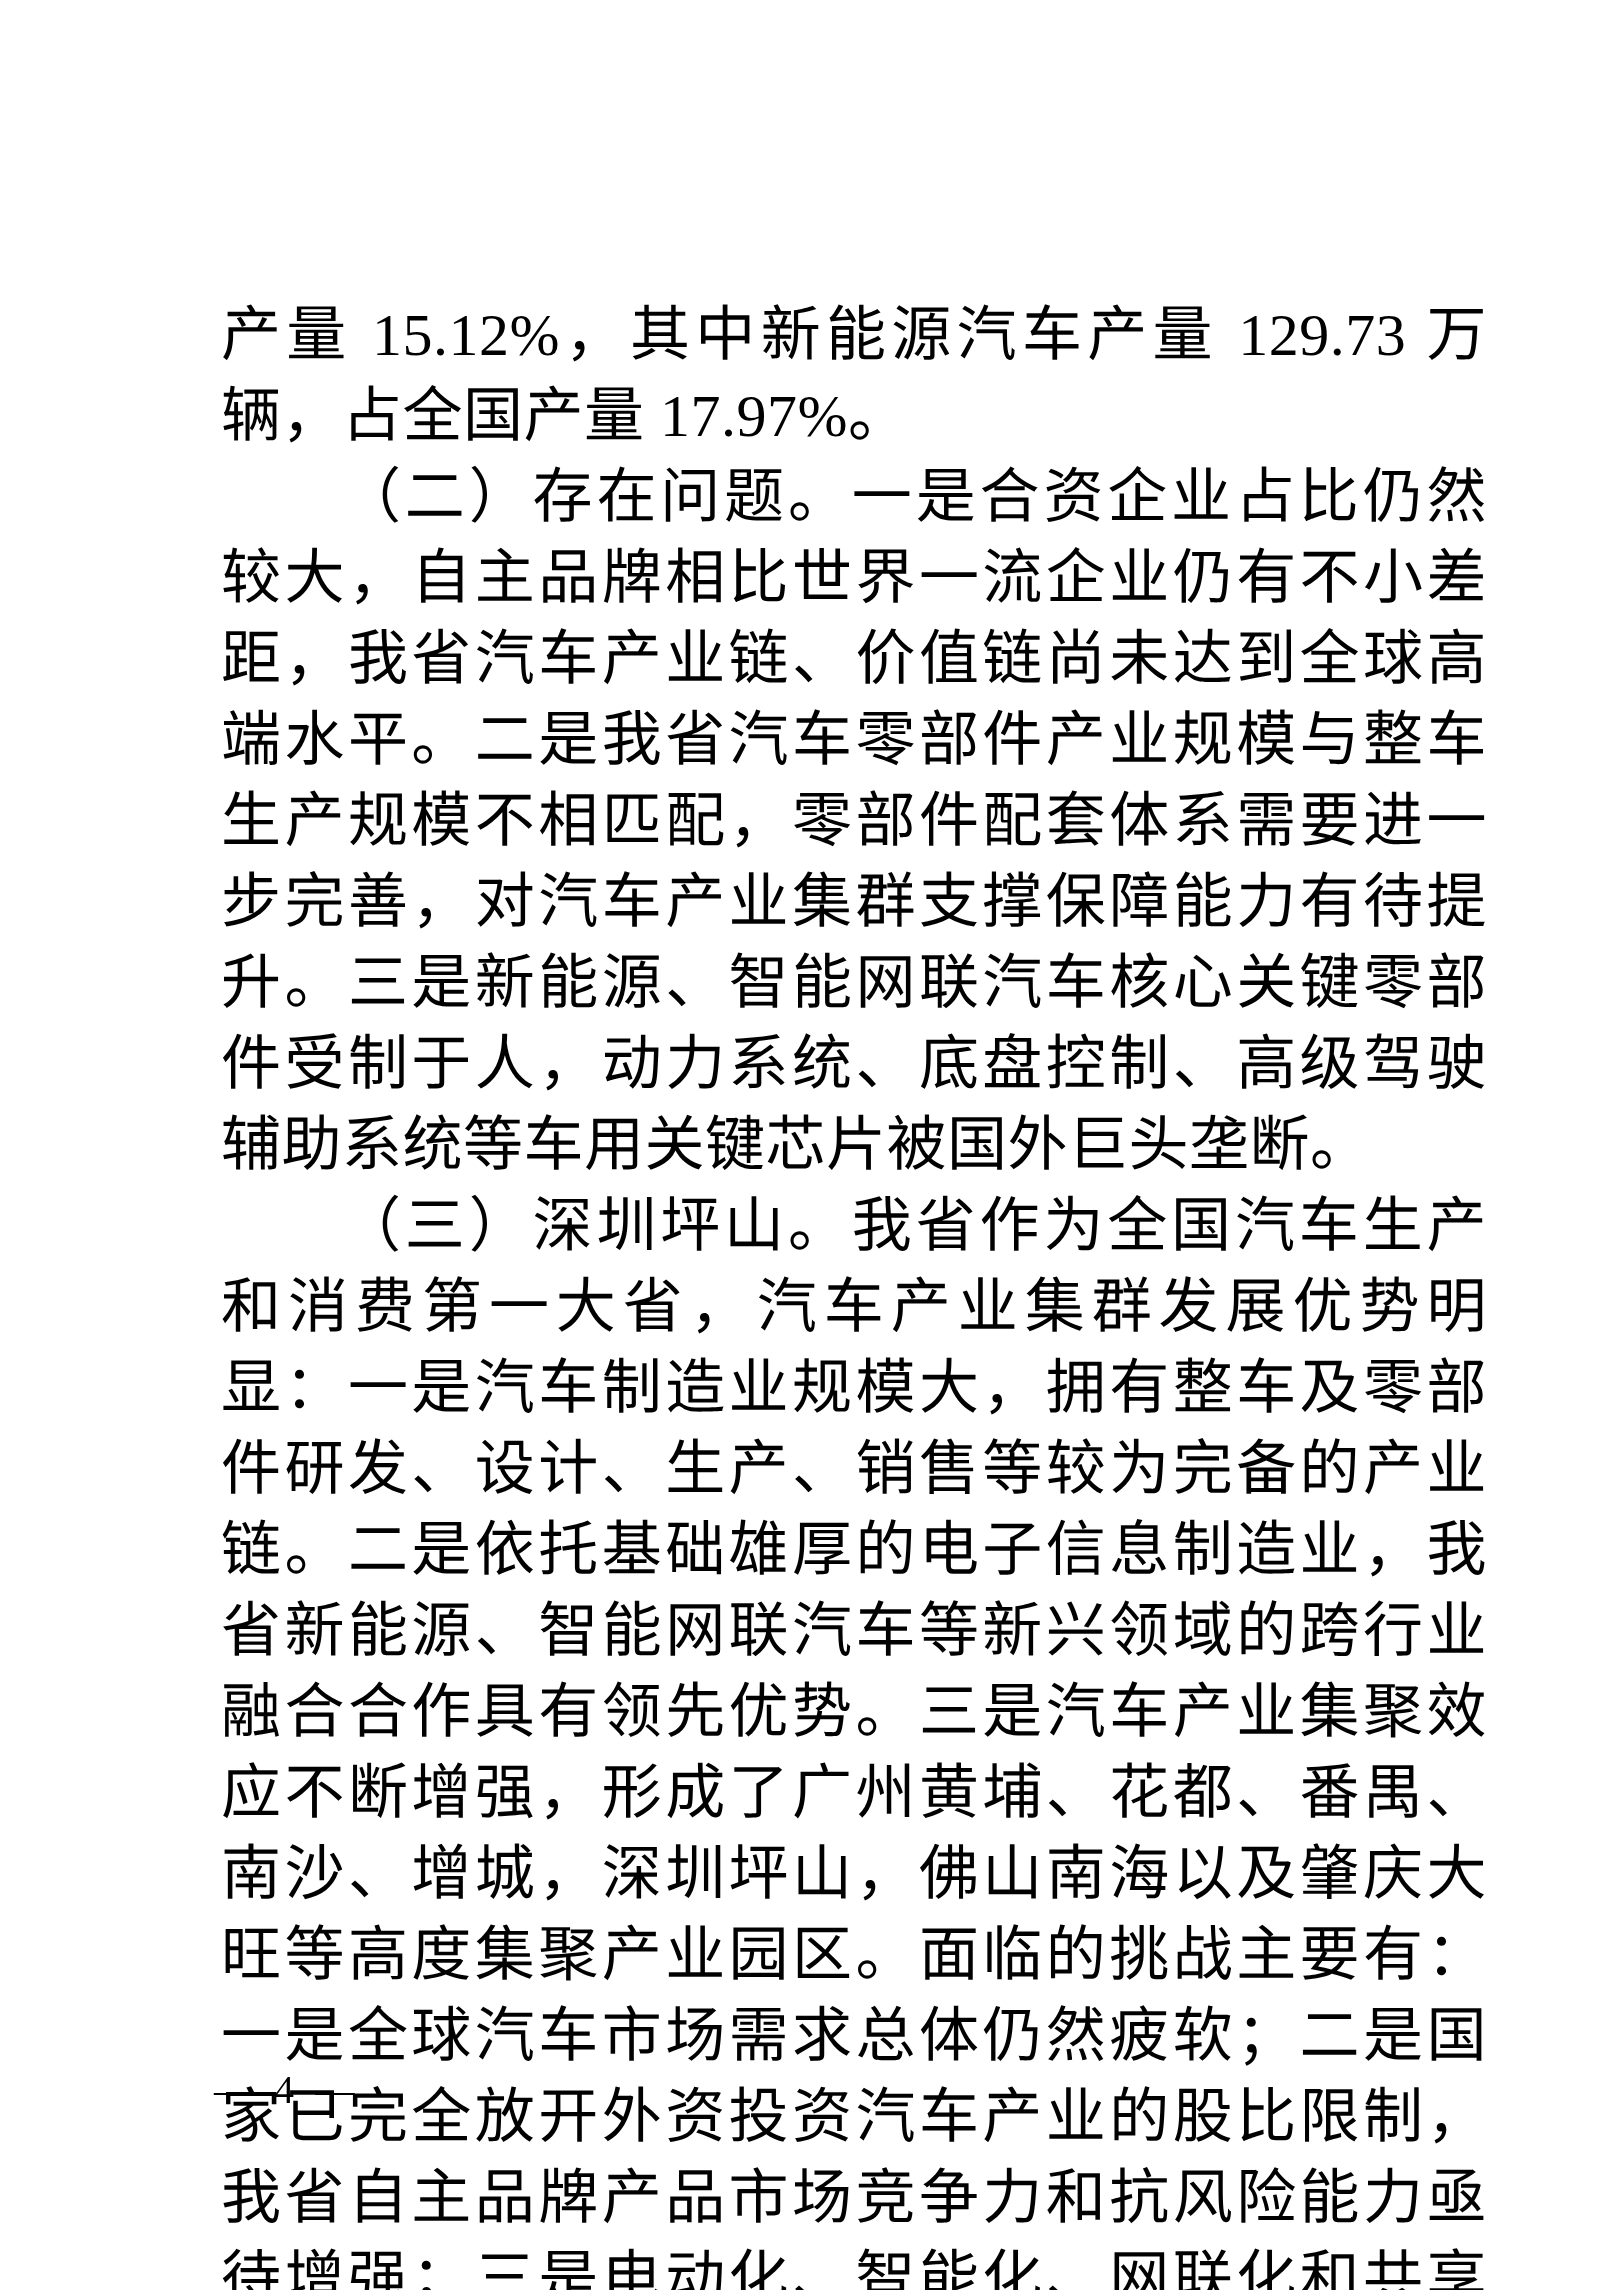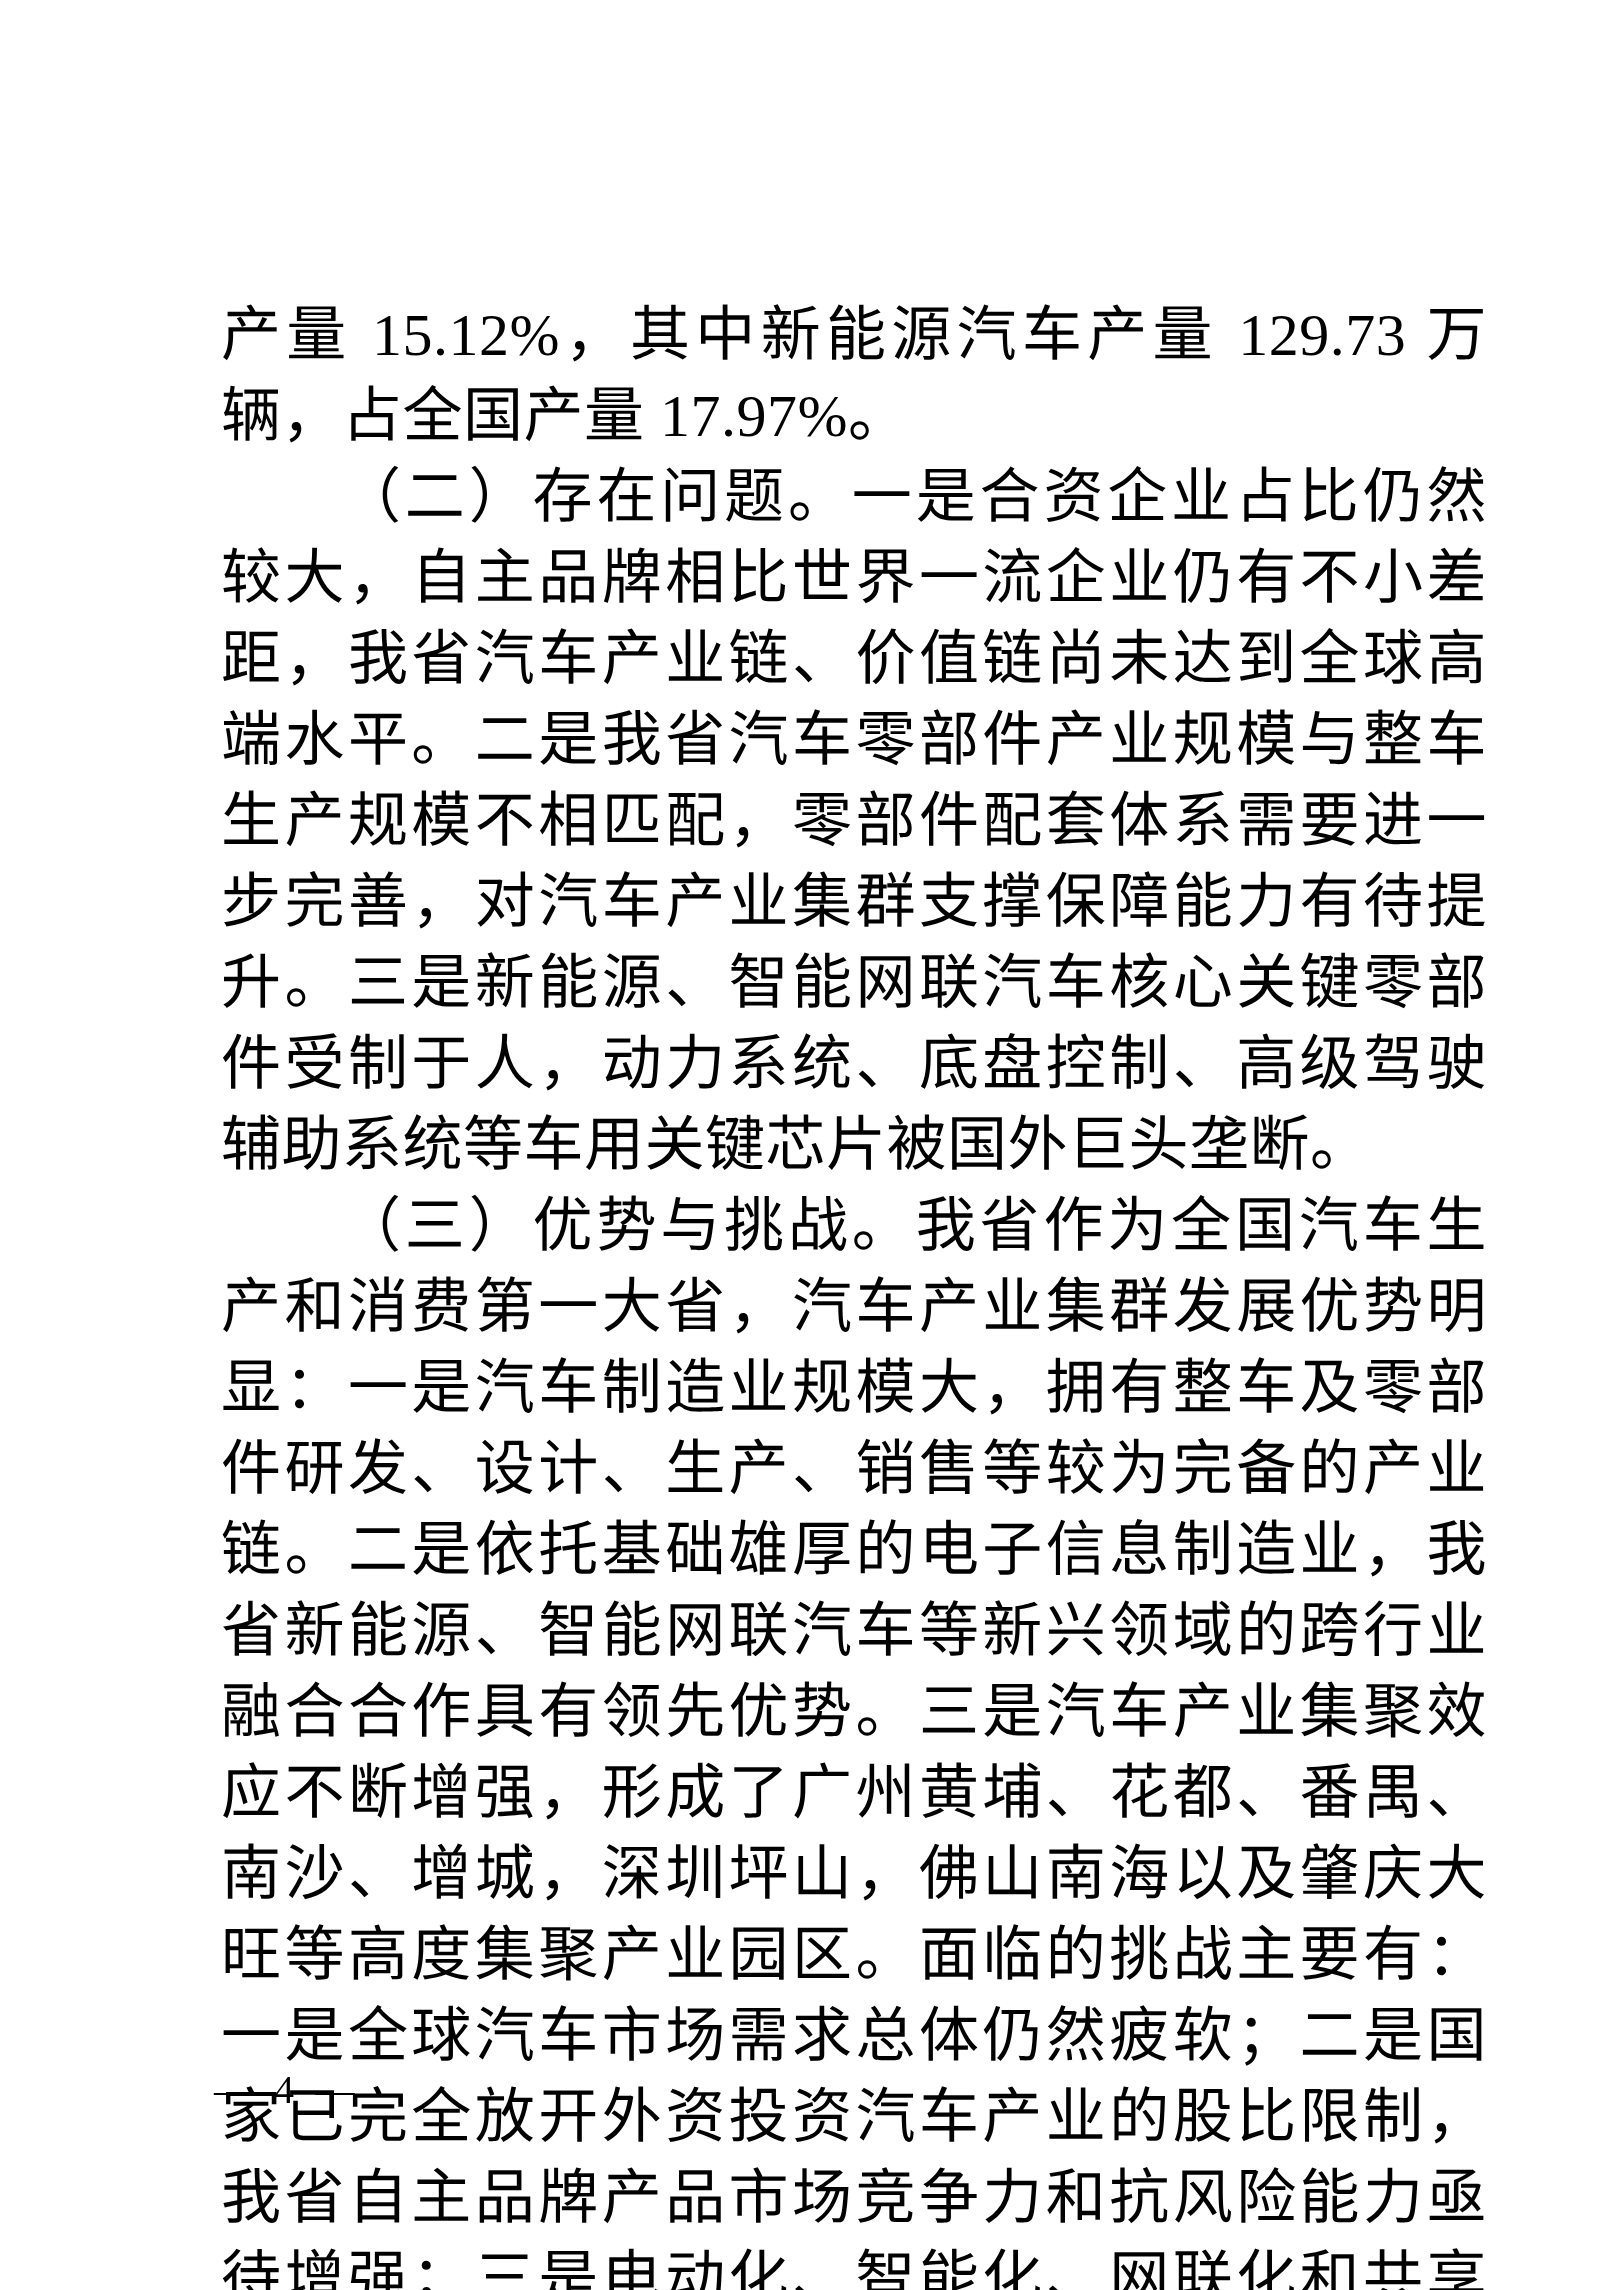--- a/index.html
+++ b/index.html
@@ -59,21 +59,21 @@
 
     <p class="para">
       <span>产量 15.12%，其中新能源汽车产量 129.73 万辆，占全国产量 17.97%。</span>
     </p>
 
     <p class="para indent">
       <span class="section-heading">（二）存在问题。</span><span>一是合资企业占比仍然较大，自主品牌相比世界一流企业仍有不小差距，我省汽车产业链、价值链尚未达到全球高端水平。二是我省汽车零部件产业规模与整车生产规模不相匹配，零部件配套体系需要进一步完善，对汽车产业集群支撑保障能力有待提升。三是新能源、智能网联汽车核心关键零部件受制于人，动力系统、底盘控制、高级驾驶辅助系统等车用关键芯片被国外巨头垄断。</span>
     </p>
 
     <p class="para indent">
-      <span class="section-heading">（三）优势与挑战。</span><span>我省作为全国汽车生产和消费第一大省，汽车产业集群发展优势明显：一是汽车制造业规模大，拥有整车及零部件研发、设计、生产、销售等较为完备的产业链。二是依托基础雄厚的电子信息制造业，我省新能源、智能网联汽车等新兴领域的跨行业融合合作具有领先优势。三是汽车产业集聚效应不断增强，形成了广州黄埔、花都、番禺、南沙、增城，深圳坪山，佛山南海以及肇庆大旺等高度集聚产业园区。面临的挑战主要有：一是全球汽车市场需求总体仍然疲软；二是国家已完全放开外资投资汽车产业的股比限制，我省自主品牌产品市场竞争力和抗风险能力亟待增强；三是电动化、智能化、网联化和共享化汽车行业新趋势冲击现有格局，汽车节能减排降耗的任务十分艰巨，这些都对我省汽车产业集群建设带来新考验。</span>
+      <span class="section-heading">（三）深圳坪山。</span><span>我省作为全国汽车生产和消费第一大省，汽车产业集群发展优势明显：一是汽车制造业规模大，拥有整车及零部件研发、设计、生产、销售等较为完备的产业链。二是依托基础雄厚的电子信息制造业，我省新能源、智能网联汽车等新兴领域的跨行业融合合作具有领先优势。三是汽车产业集聚效应不断增强，形成了广州黄埔、花都、番禺、南沙、增城，深圳坪山，佛山南海以及肇庆大旺等高度集聚产业园区。面临的挑战主要有：一是全球汽车市场需求总体仍然疲软；二是国家已完全放开外资投资汽车产业的股比限制，我省自主品牌产品市场竞争力和抗风险能力亟待增强；三是电动化、智能化、网联化和共享化汽车行业新趋势冲击现有格局，汽车节能减排降耗的任务十分艰巨，这些都对我省汽车产业集群建设带来新考验。</span>
     </p>
 
   </main>
 
   <footer class="page-footer">
     <span>— 4 —</span>
   </footer>
 
 </div>
 

